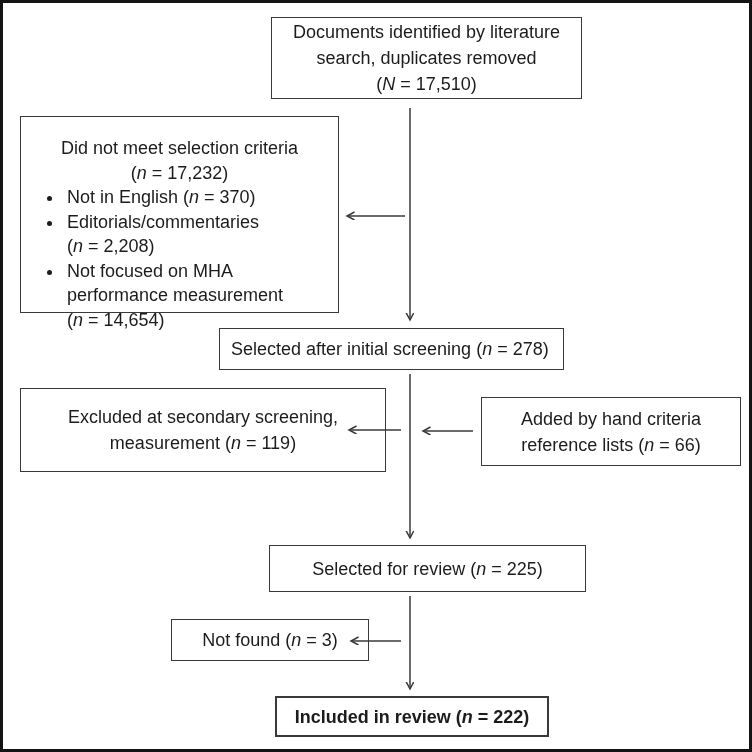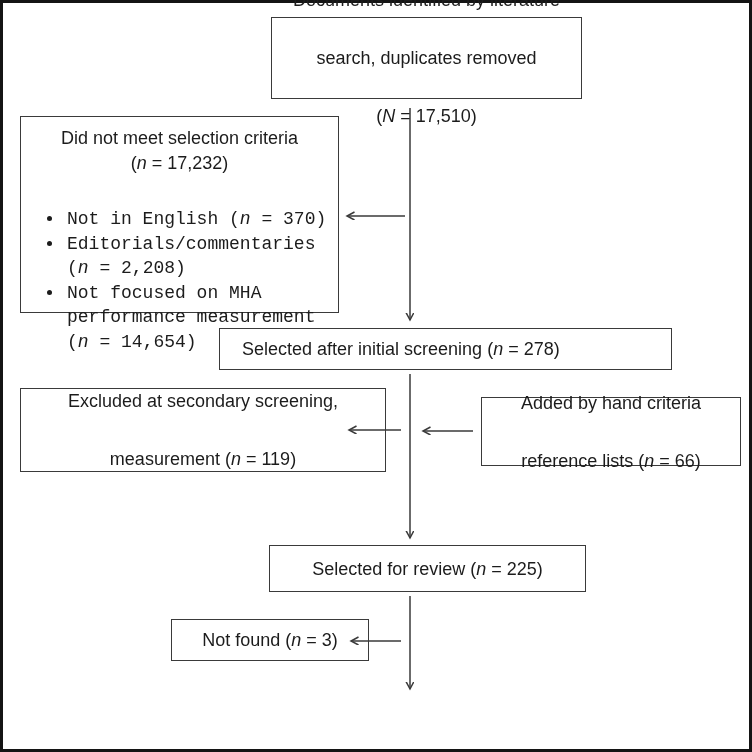--- a/index.html
+++ b/index.html
@@ -21,33 +21,32 @@
     background:var(--bg);
   }
   .box{
     position:absolute;
     border:1.5px solid var(--border);
     background:var(--bg);
     box-sizing:border-box;
     display:flex;flex-direction:column;justify-content:center;
     font-size:18px;line-height:26px;
     text-align:center;
-    gap:32px;
   }
   .box .line{white-space:nowrap;}
   i{font-style:italic;}
 
   #box-identified{left:268px;top:14px;width:311px;height:82px;}
   #box-not-meet{left:17px;top:113px;width:319px;height:197px;
-    justify-content:flex-start;line-height:24.5px;padding-top:9px;}
+    justify-content:flex-start;line-height:24.5px;padding-top:19px;}
   #box-not-meet .center-lines{text-align:center;}
-  #box-not-meet ul{margin:0;padding:0 0 0 43px;text-align:left;list-style:disc outside;font-family:Liberation Mono, monospace;}
+  #box-not-meet ul{margin:0;padding:0 0 0 43px;text-align:left;list-style:disc outside;}
   #box-not-meet li{padding-left:3px;}
-  #box-initial{left:216px;top:325px;width:453px;height:42px;
-    text-align:left;padding-left:22px;}
+  #box-initial{left:216px;top:325px;width:345px;height:42px;
+    text-align:left;padding-left:11px;}
   #box-excluded{left:17px;top:385px;width:366px;height:84px;}
   #box-hand{left:478px;top:394px;width:260px;height:69px;}
   #box-selected{left:266px;top:542px;width:317px;height:47px;}
   #box-notfound{left:168px;top:616px;width:198px;height:42px;}
   #box-included{left:272px;top:693px;width:274px;height:41px;
     border-width:2px;font-weight:bold;}
 
   svg.arrows{position:absolute;left:0;top:0;pointer-events:none;}
   .arrow{stroke:var(--arrow);stroke-width:1.5;fill:none;}
 </style>
@@ -89,20 +88,23 @@
     </div>
 
   <div class="box" id="box-selected">
       <div class="line">Selected for review (<i>n</i> = 225)</div>
     </div>
 
   <div class="box" id="box-notfound">
       <div class="line">Not found (<i>n</i> = 3)</div>
     </div>
 
+  <div class="box" id="box-included">
+      <div class="line">Included in review (<i>n</i> = 222)</div>
+    </div>
 
   <svg class="arrows" width="752" height="752" viewBox="0 0 752 752">
     <defs>
       <marker id="ah" markerWidth="10" markerHeight="10" refX="7.5" refY="4" orient="auto" markerUnits="userSpaceOnUse">
         <path class="arrow" d="M0,0 L7.5,4 L0,8"></path>
       </marker>
     </defs>
 
     <line class="arrow" x1="407" y1="105" x2="407" y2="317" marker-end="url(#ah)"></line>
 

